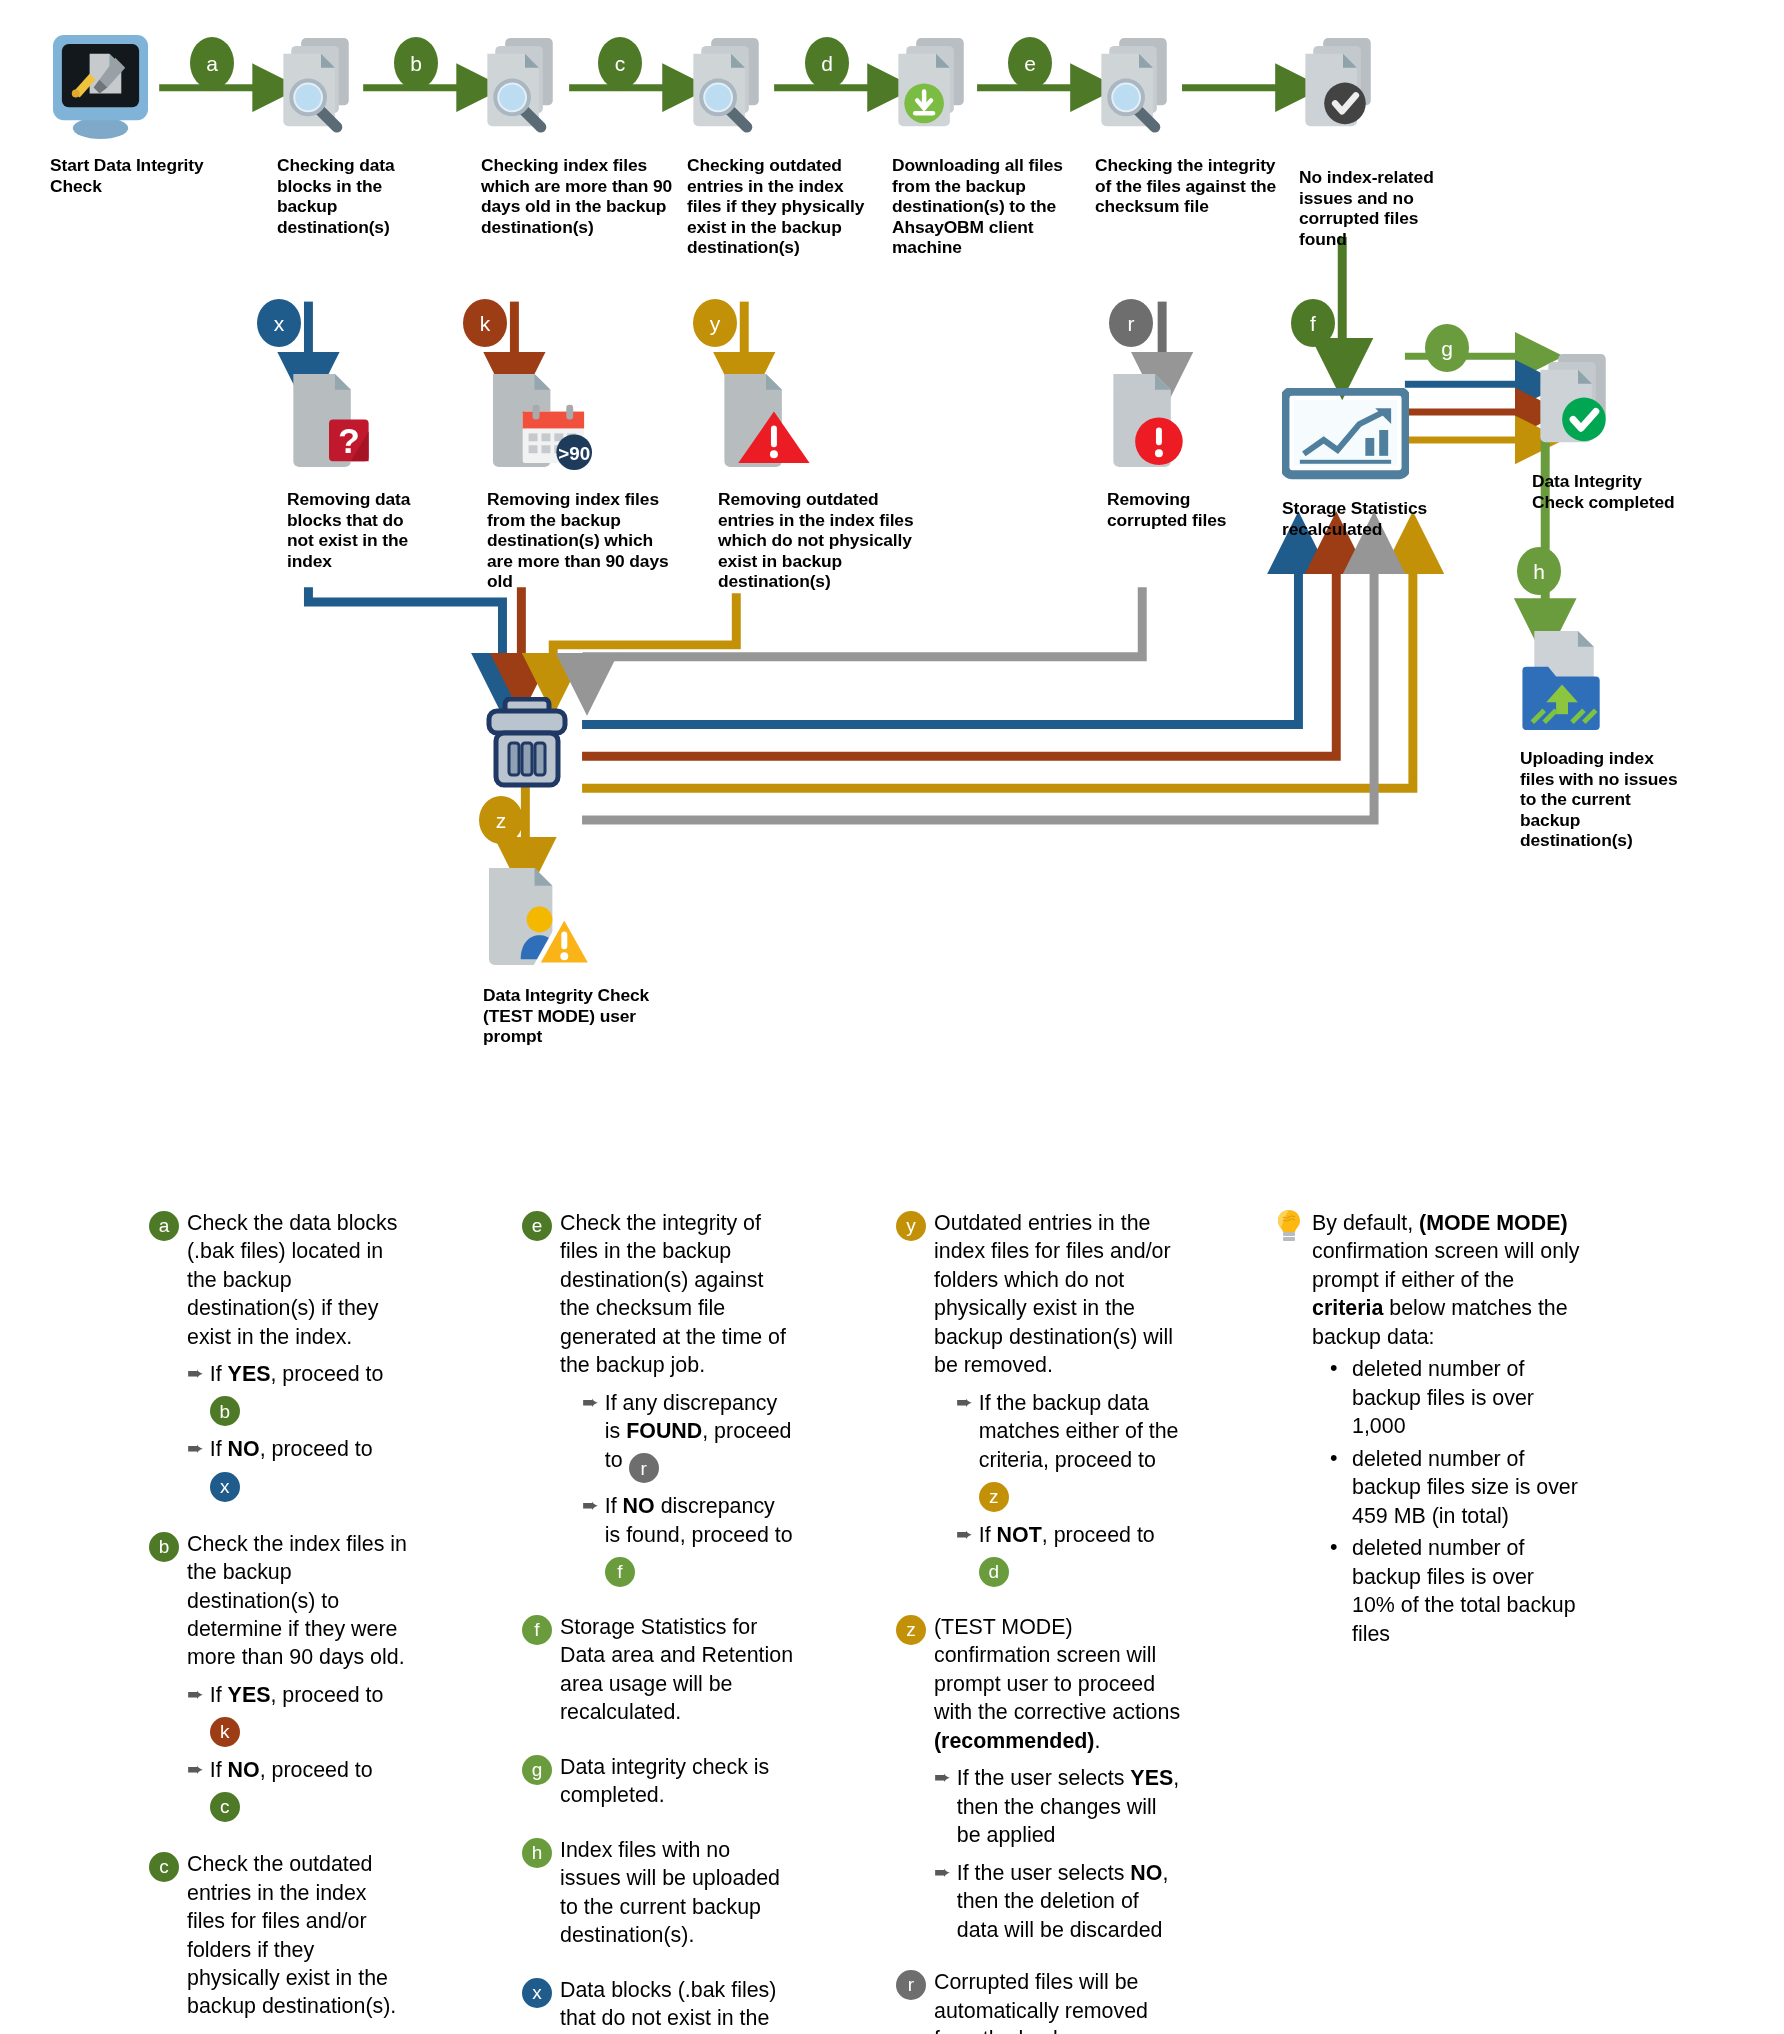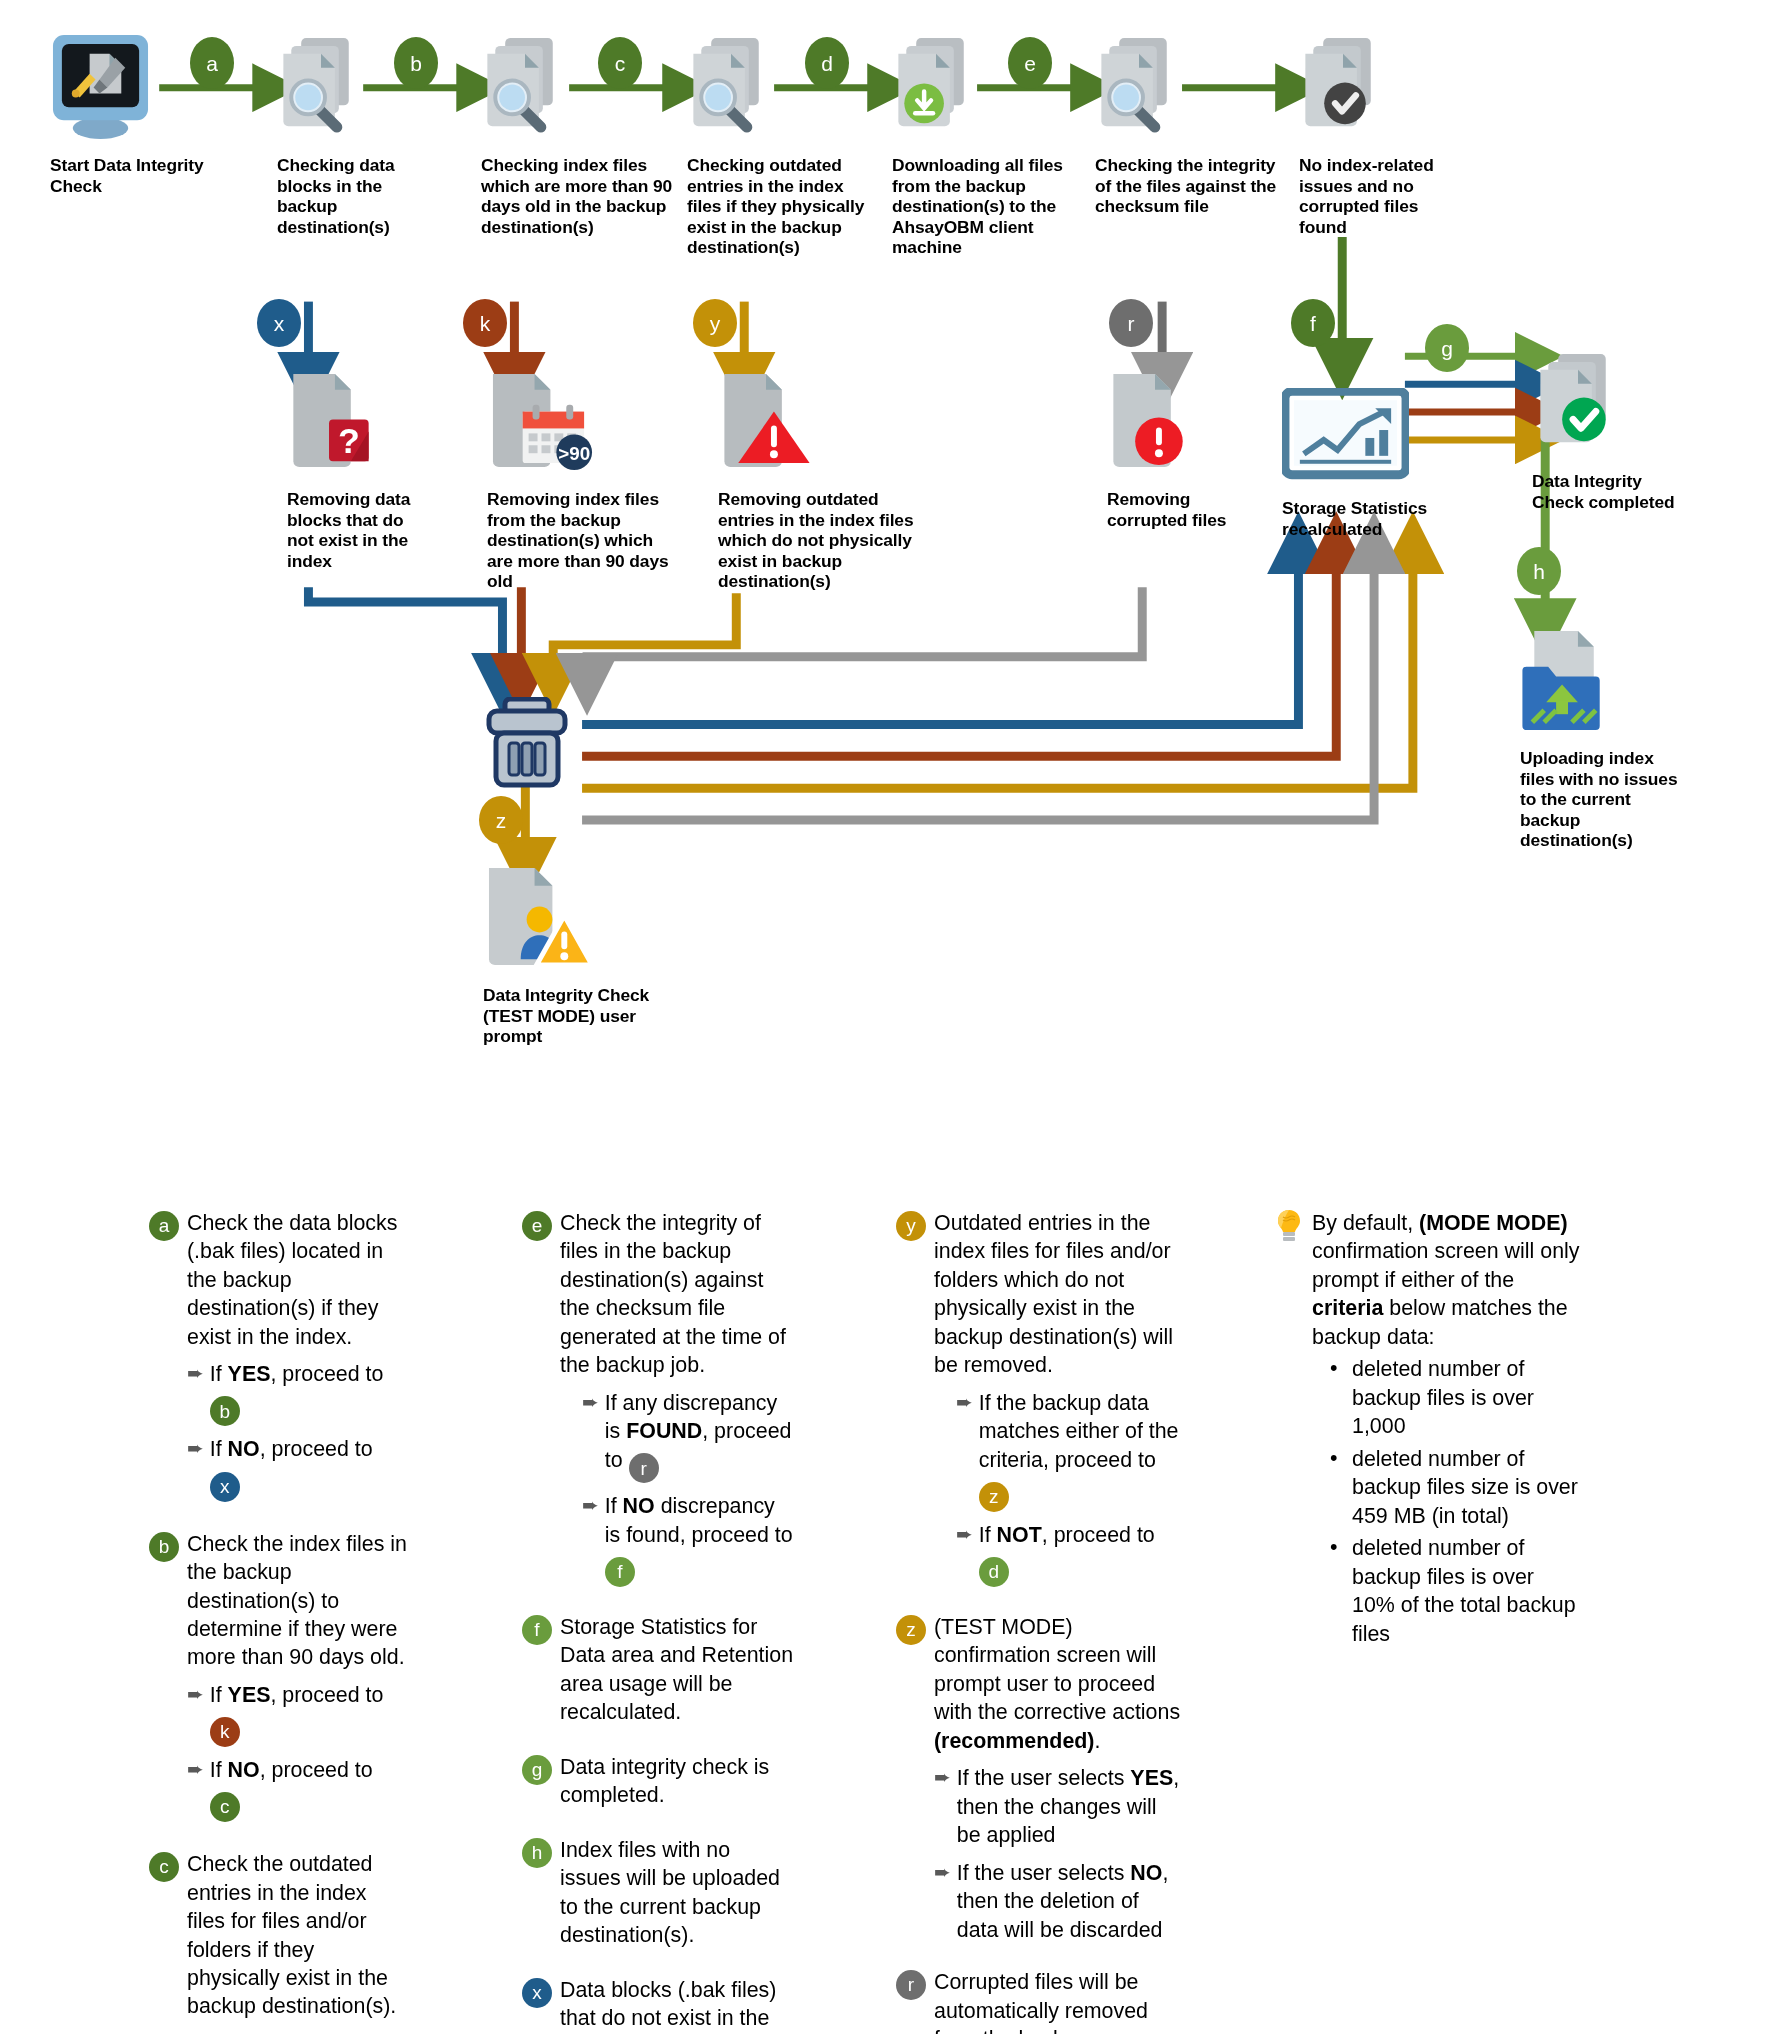--- a/index.html
+++ b/index.html
@@ -179,21 +179,21 @@
 
   <div class="node" style="left:1299px;top:32px;">
     <svg width="90" height="111" viewBox="0 0 90 112">
       <rect x="24" y="6" width="48" height="68" rx="5" fill="#b9bec2"></rect>
       <rect x="14" y="14" width="48" height="68" rx="5" fill="#c3c9cd"></rect>
       <path d="M6 22 h38 l14 14 v54 a5 5 0 0 1 -5 5 H11 a5 5 0 0 1 -5 -5 z" fill="#ccd2d5"></path>
       <path d="M44 22 l14 14 h-14 z" fill="#8fa3ab"></path>
       <circle cx="46" cy="72" r="21" fill="#434343"></circle>
       <path d="M36 72 l7 8 14 -16" stroke="#eee" stroke-width="6.5" fill="none" stroke-linecap="round" stroke-linejoin="round"></path>
     </svg>
-    <div class="cap" style="width:167px;margin-top:8px;">No index-related issues and no corrupted files found</div>
+    <div class="cap" style="width:167px;margin-top:20px;">No index-related issues and no corrupted files found</div>
   </div>
 
   <div class="badge" style="left:190px;top:37px;width:44px;height:52px;background:#4e7a28;">
       <span>a</span>
     </div>
   <div class="badge" style="left:394px;top:37px;width:44px;height:52px;background:#4e7a28;">
       <span>b</span>
     </div>
   <div class="badge" style="left:598px;top:37px;width:44px;height:52px;background:#4e7a28;">
       <span>c</span>

